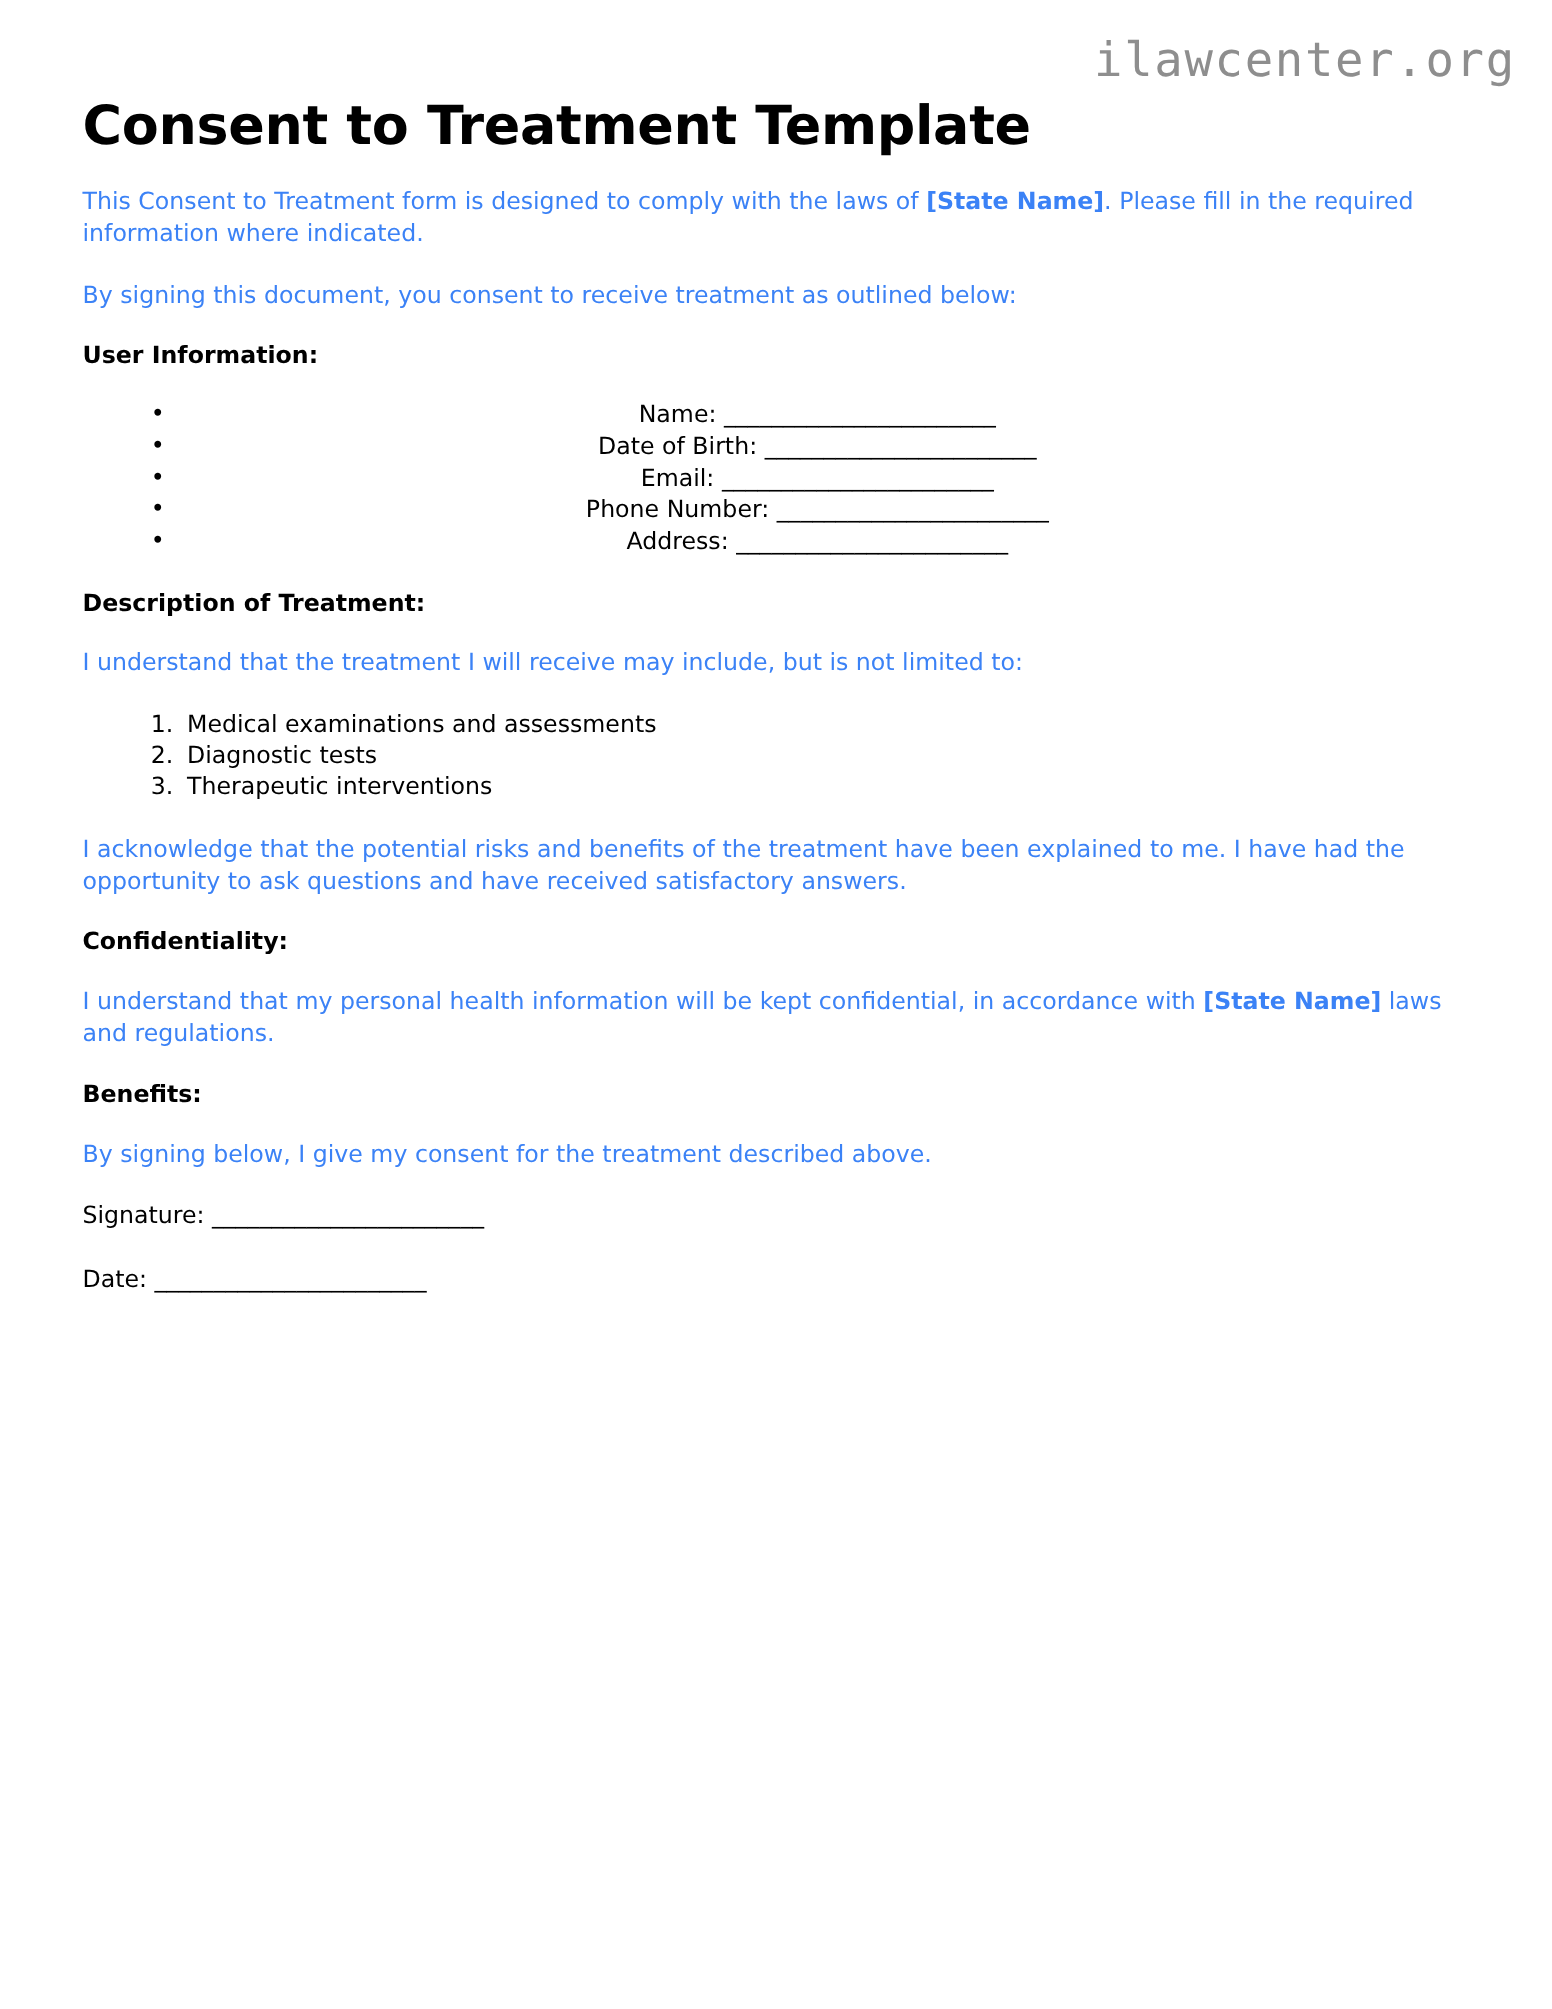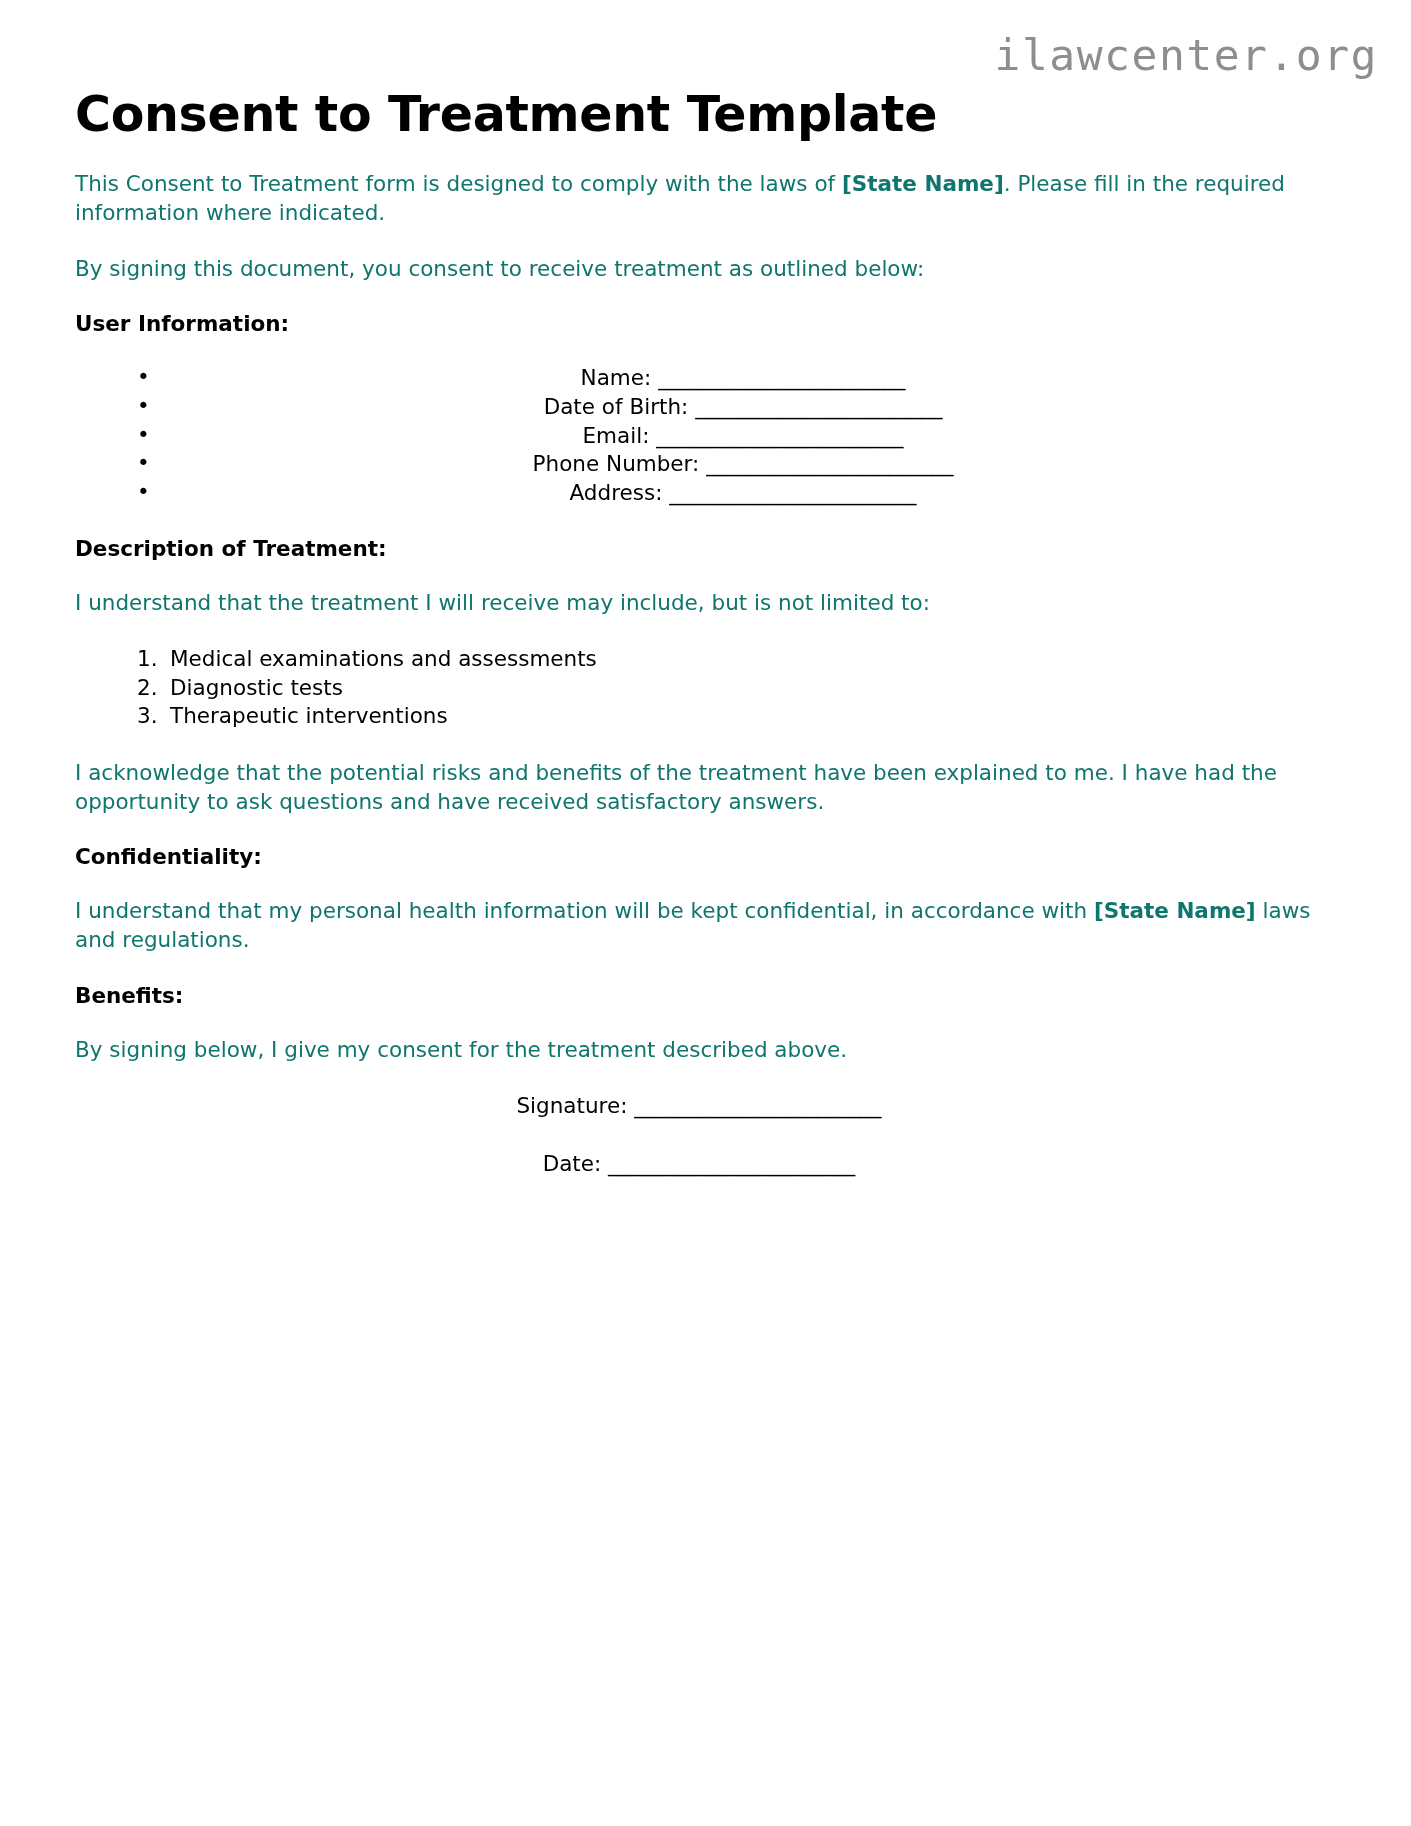--- a/index.html
+++ b/index.html
@@ -56,21 +56,21 @@
   .body-block {
     position: absolute;
     top: 170px;
     left: 0;
     width: 1248px;
   }
   p.para {
     font-size: 21.5px;
     line-height: 1.34;
     margin: 0 0 27px 0;
-    color: #0f766e;
+    color: #3b82f6;
   }
   h2.section-head {
     font-size: 21.5px;
     font-weight: bold;
     margin: 0 0 26px 0;
     line-height: 1.3;
   }
   ul.bullets {
     list-style: none;
     margin: 0 0 28px 0;
@@ -116,21 +116,20 @@
     letter-spacing: 0px;
   }
   .bold-inline {
     font-weight: bold;
   }
   .sigline {
     font-size: 21.5px;
     line-height: 1.33;
     margin: 0 0 30px 0;
     white-space: nowrap;
-    text-align: center;
   }
 </style>
 </head>
 <body>
 
 <div class="page">
 
   <div class="watermark">ilawcenter.org</div>
 
   <div class="content">

